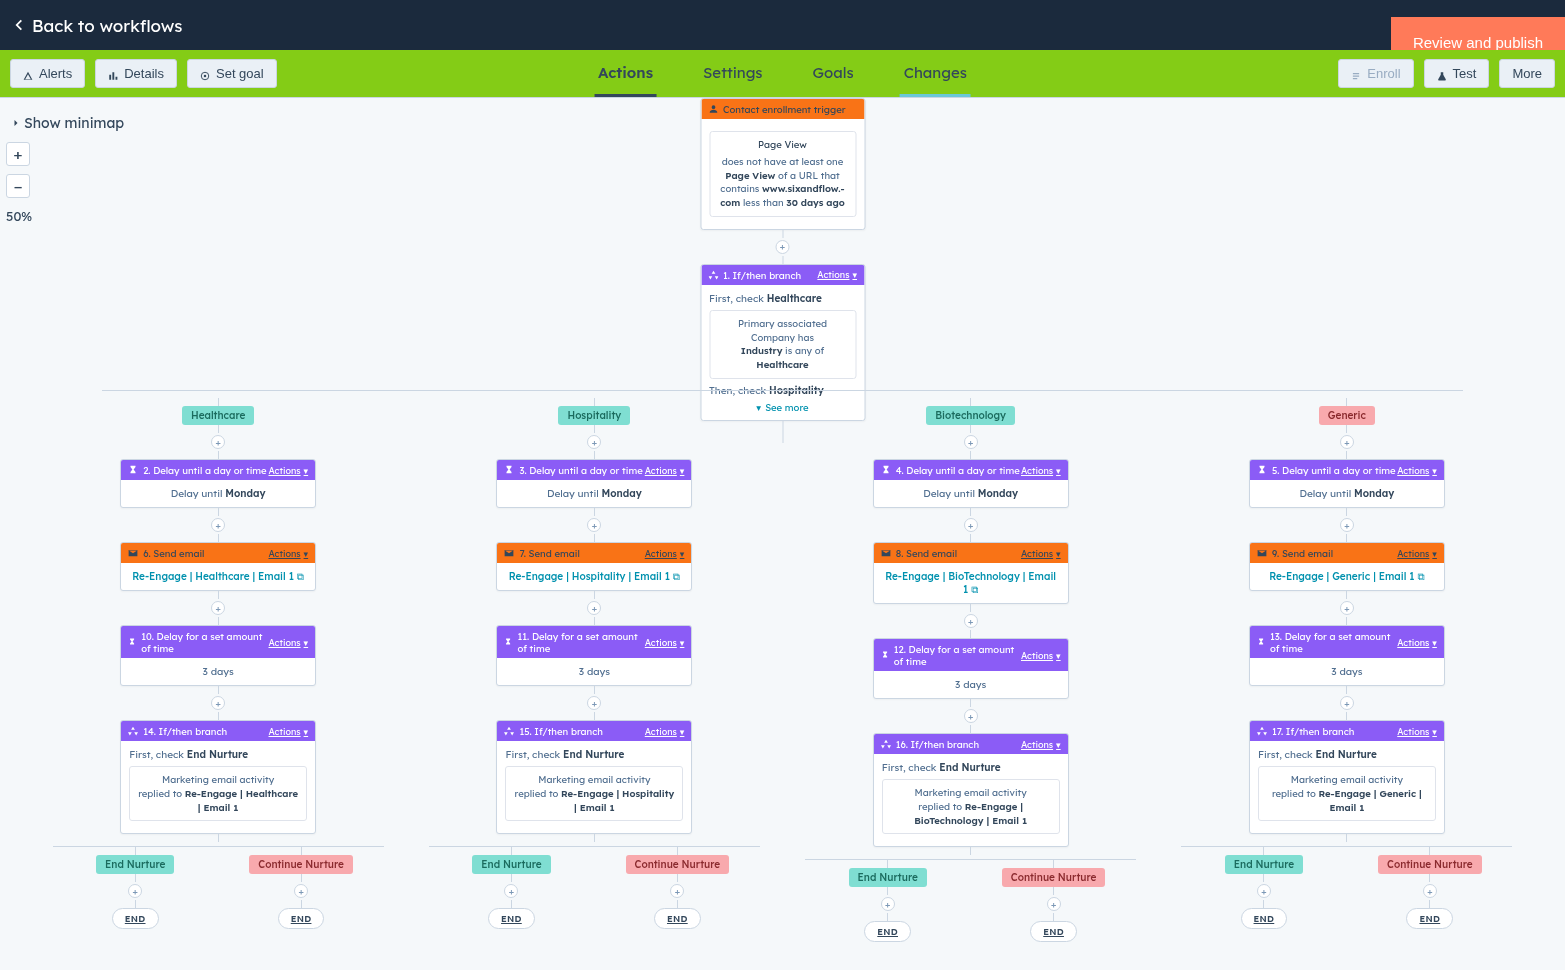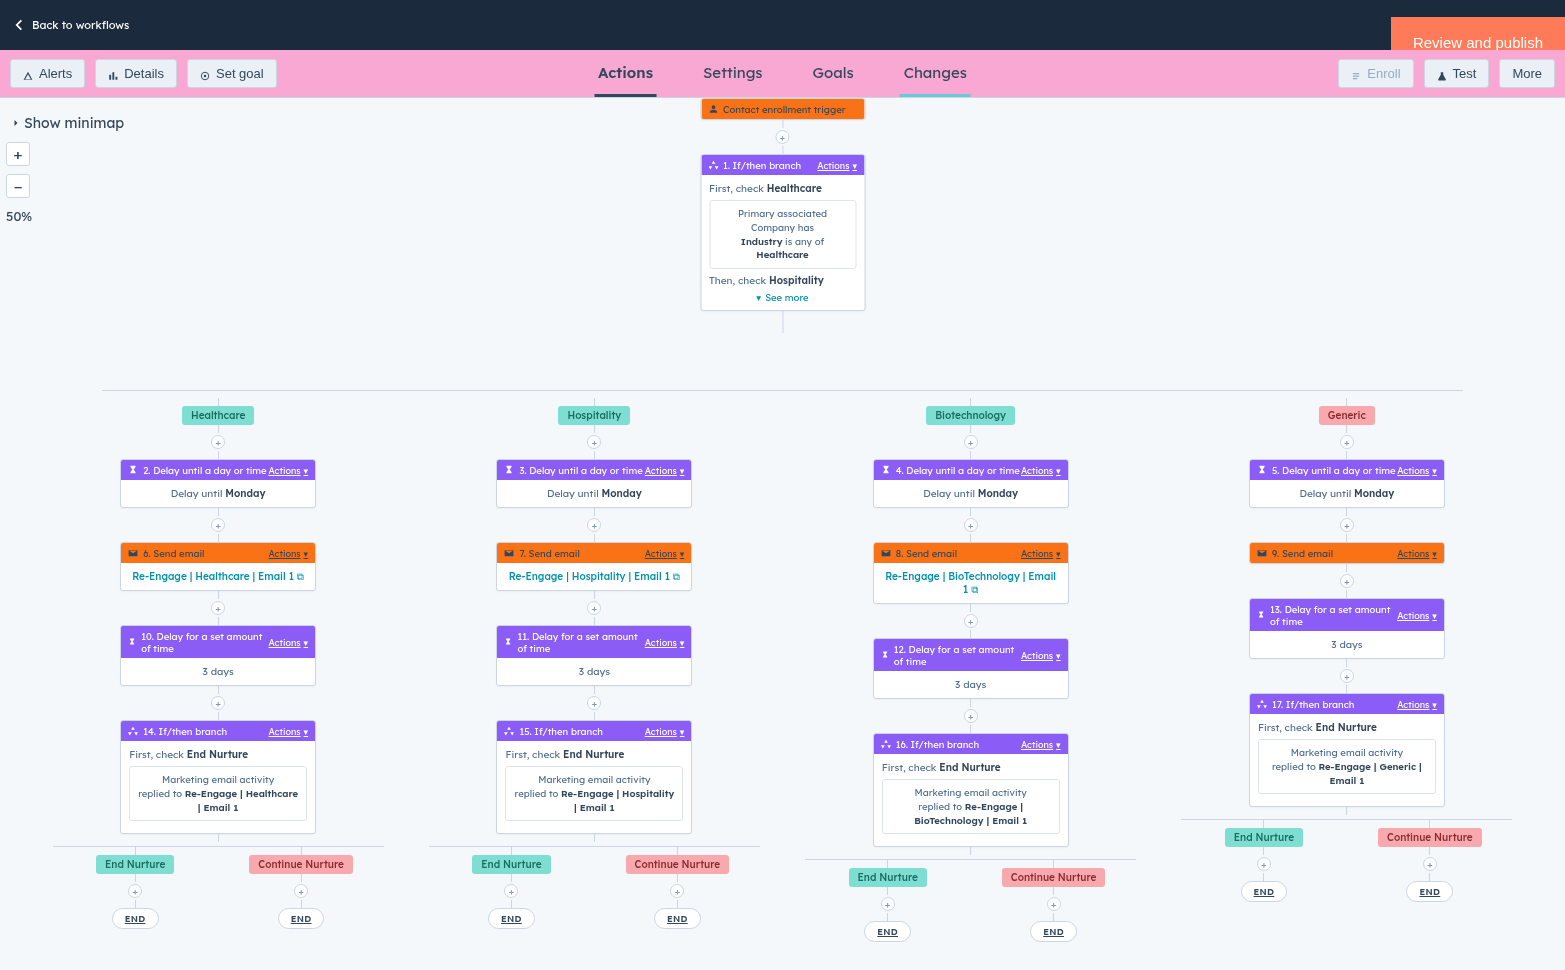--- a/index.html
+++ b/index.html
@@ -1,25 +1,25 @@
 <!DOCTYPE html>
 <html><head>
 <meta charset="utf-8">
 <style>
 html,body{margin:0;padding:0;font-family:"Lexend","Avenir Next","Helvetica Neue",Arial,sans-serif;background:#f5f8fa;color:#33475b;}
 *{box-sizing:border-box;}
 .topbar{background:#1b2a3d;color:#fff;height:50px;display:flex;align-items:center;justify-content:space-between;padding:0 0 0 12px;position:relative;}
-.back{display:flex;align-items:center;gap:6px;font-size:11px;cursor:pointer;}
+.back{display:flex;align-items:center;gap:6px;font-size:17px;cursor:pointer;}
 .back svg{width:14px;height:14px;fill:#fff;}
 .title-wrap{position:absolute;left:50%;transform:translateX(-50%);display:flex;align-items:center;gap:10px;font-size:18px;font-weight:500;}
 .title-wrap .pencil svg{width:15px;height:15px;fill:#fff;opacity:.9;}
 .right-top{display:flex;align-items:center;gap:18px;flex-direction:column;}
 .status{font-size:13px;color:#fff;}
 .review-btn{background:#ff7a59;color:#fff;border:none;height:50px;padding:0 22px;font-size:15px;font-weight:500;cursor:pointer;}
-.toolbar{background:#f9a8d4;border-bottom:1px solid #cbd6e2;height:48px;display:flex;align-items:center;justify-content:space-between;padding:0 10px;position:relative;}
+.toolbar{background:#84cc16;border-bottom:1px solid #cbd6e2;height:48px;display:flex;align-items:center;justify-content:space-between;padding:0 10px;position:relative;}
 .tb-left,.tb-right{display:flex;gap:10px;align-items:center;}
 .sbtn{background:#eaf0f6;border:1px solid #cbd6e2;border-radius:3px;padding:6px 12px;font-size:13px;color:#33475b;display:flex;align-items:center;gap:6px;cursor:pointer;}
 .sbtn.off{color:#99acc2;}
 .tabs{position:absolute;left:50%;transform:translateX(-50%);display:flex;gap:42px;font-size:15px;color:#33475b;height:100%;}
 .tab{display:flex;align-items:center;cursor:pointer;border-bottom:3px solid transparent;padding:0 4px;}
 .tab.active{font-weight:600;border-bottom-color:#33475b;}
 .tab.changes-tab{border-bottom-color:#6ac8d8;}
 .canvas{position:relative;height:870px;overflow:hidden;}
 .minimap{position:absolute;left:12px;top:16px;font-size:14px;color:#33475b;display:flex;align-items:center;gap:4px;cursor:pointer;}
 .zoom-ctrl{position:absolute;left:6px;top:44px;display:flex;flex-direction:column;gap:8px;}
@@ -134,20 +134,32 @@
   <div class="trigger-block conn-col">
     <div class="card light-head">
       <div class="ch">
           <div class="cleft">
         <span class="ico"><svg viewBox="0 0 16 16">
                 <path fill="#33475b" d="M8 8a3 3 0 100-6 3 3 0 000 6zm0 1c-3 0-6 1.5-6 4v1h12v-1c0-2.5-3-4-6-4z"></path>
               </svg></span>
         <span>Contact enrollment trigger</span>
       </div>
         </div>
+      <div class="cbody">
+        <div class="inner-box">
+          <div style="color:#33475b;margin-bottom:3px;">Page View</div>
+          <span>does not have at least one</span>
+          <span class="blk">Page View</span>
+          <span>of</span>
+          <span>a URL that contains</span>
+          <span class="blk">www.sixandflow.-com</span>
+          <span>less than</span>
+          <span class="blk">30 days ago</span>
+        </div>
+      </div>
     </div>
     <div class="vseg sm"></div>
       <div class="plus">+</div>
       <div class="vseg sm"></div>
     <div class="card dark-head">
       <div class="ch">
         <div class="cleft">
           <span class="ico"><svg viewBox="0 0 16 16">
                 <path fill="#fff" d="M8 1l3 5H5l3-5zM3 15l3-5H0l3 5zm10 0l3-5h-6l3 5z"></path>
               </svg></span>
@@ -484,20 +496,21 @@
     <div class="card light-head">
       <div class="ch">
             <div class="cleft">
         <span class="ico"><svg viewBox="0 0 16 16">
                   <path fill="#33475b" d="M1 3h14v10H1V3zm1 1v.5l6 4 6-4V4H2z"></path>
                 </svg></span>
         <span>9. Send email</span>
             </div>
         <span class="act"><span>Actions</span> ▾</span>
       </div>
+      <div class="cbody"><span class="link"><span>Re-Engage | Generic | Email 1</span> ⧉</span></div>
     </div>
     <div class="vseg sm"></div>
         <div class="plus">+</div>
         <div class="vseg sm"></div>
 
     <div class="card dark-head">
       <div class="ch">
             <div class="cleft">
         <span class="ico"><svg viewBox="0 0 16 16">
                   <path fill="#fff" d="M4 1h8v2l-3 4 3 4v2H4v-2l3-4-3-4V1z"></path>

